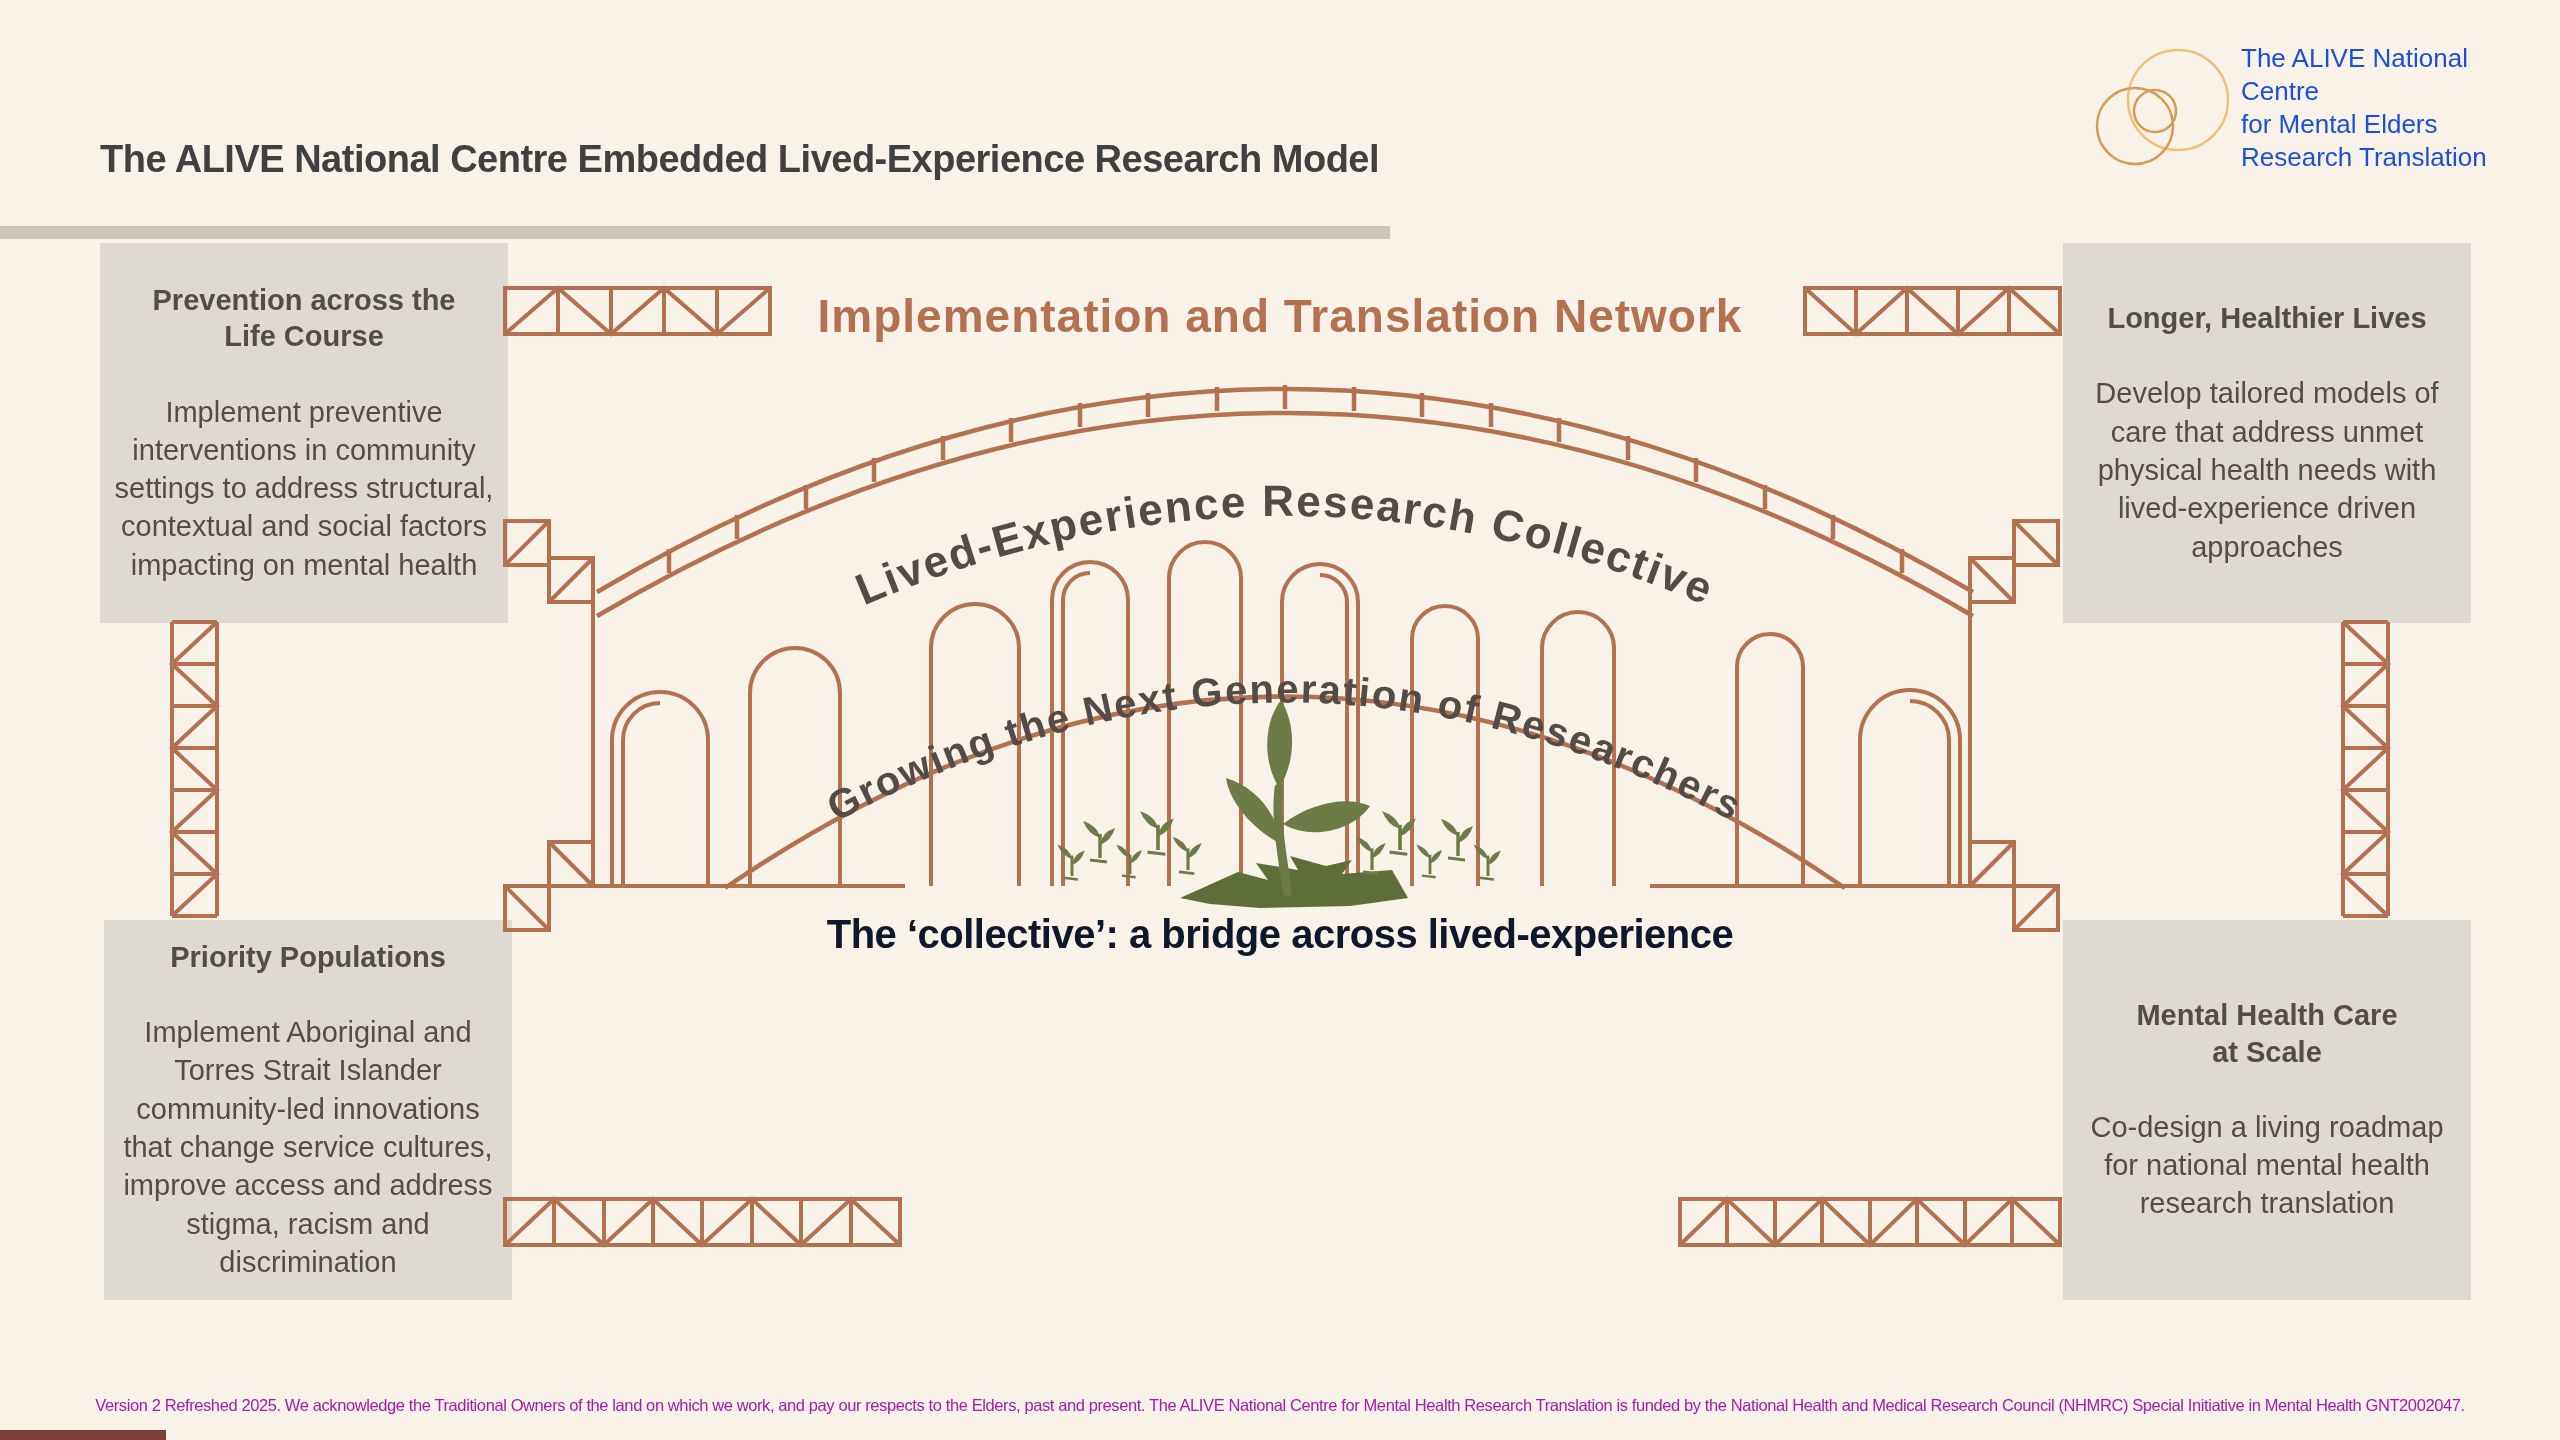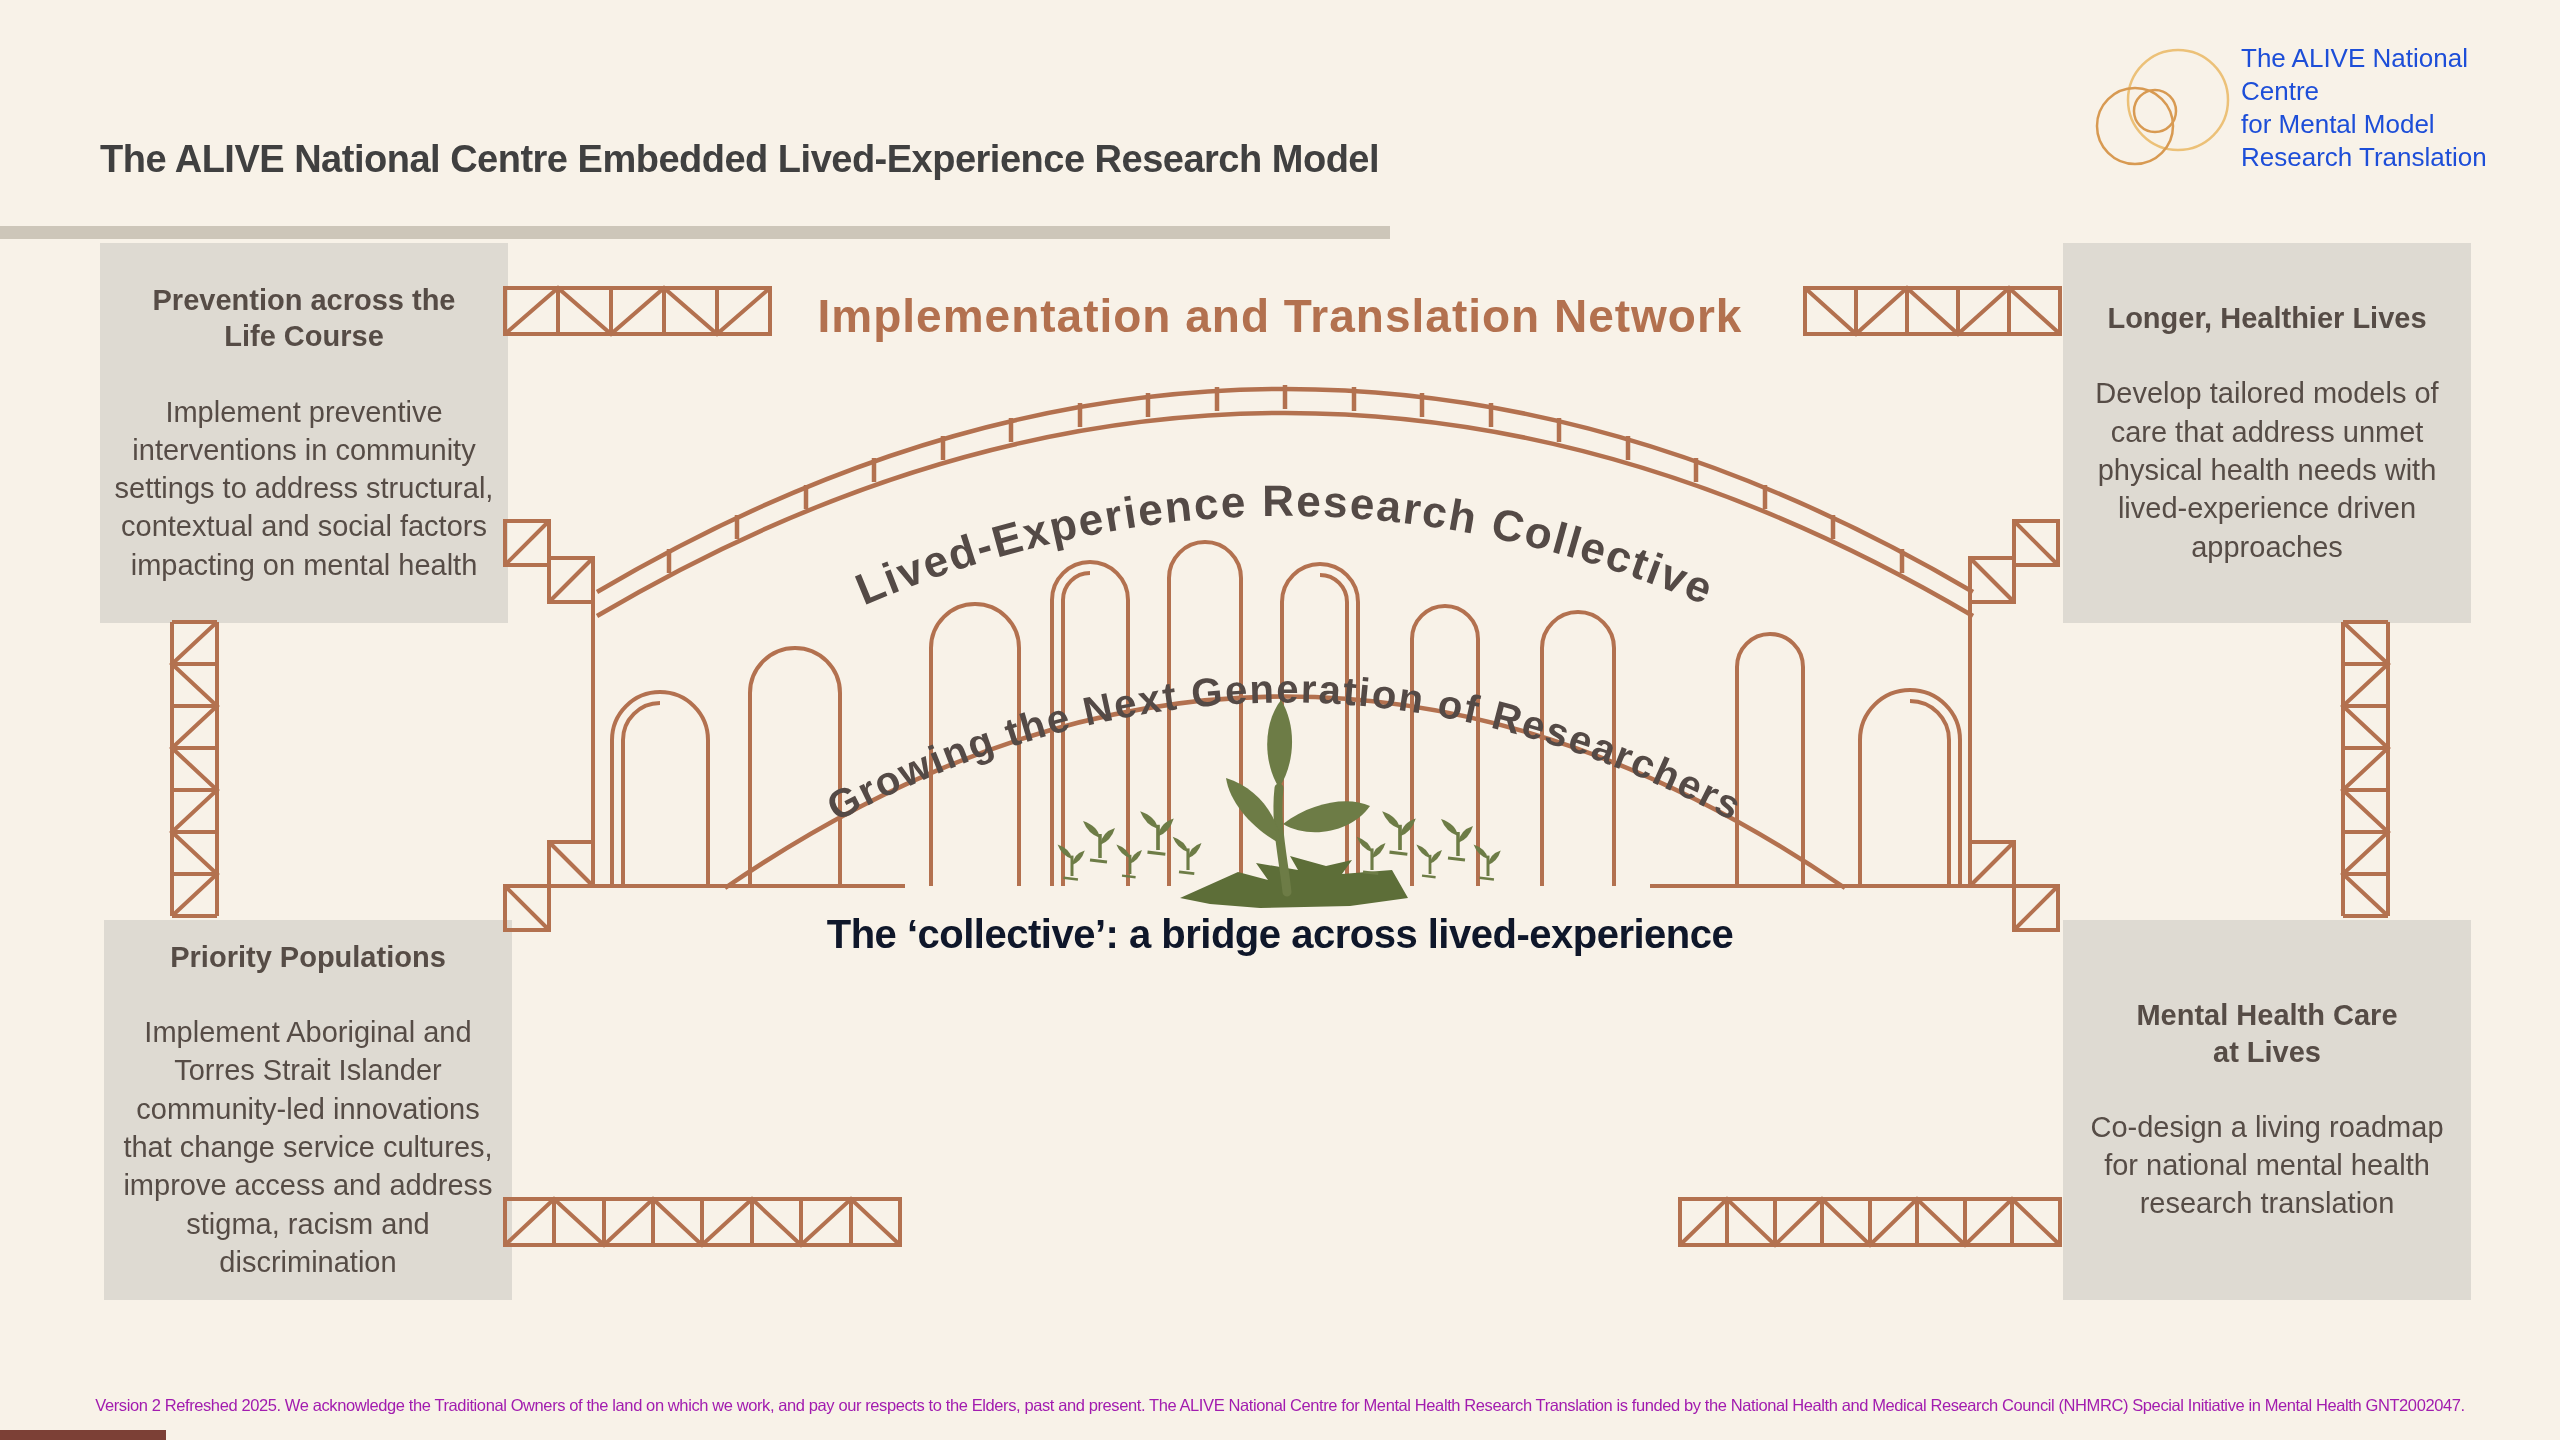--- a/index.html
+++ b/index.html
@@ -79,39 +79,39 @@
   <div class="title-underline"></div>
 
   <div class="logo">
     <svg class="logo-circles" width="150" height="140" viewBox="0 0 150 140">
       <circle cx="93" cy="62" r="50" fill="none" stroke="#ecc178" stroke-width="2.5"></circle>
       <circle cx="50" cy="88" r="38" fill="none" stroke="#d89a52" stroke-width="2.5"></circle>
       <circle cx="70" cy="73" r="21" fill="none" stroke="#d89a52" stroke-width="2.5"></circle>
     </svg>
     <div class="logo-text">
       <div>The ALIVE National Centre</div>
-      <div>for Mental Model</div>
+      <div>for Mental Elders</div>
       <div>Research Translation</div>
     </div>
   </div>
 
   <div class="corner-box box-tl">
     <div class="box-heading">Prevention across the Life Course</div>
     <div class="box-body">Implement preventive interventions in community settings to address structural, contextual and social factors impacting on mental health</div>
   </div>
   <div class="corner-box box-tr">
     <div class="box-heading">Longer, Healthier Lives</div>
     <div class="box-body">Develop tailored models of care that address unmet physical health needs with lived-experience driven approaches</div>
   </div>
   <div class="corner-box box-bl">
     <div class="box-heading">Priority Populations</div>
     <div class="box-body">Implement Aboriginal and Torres Strait Islander community-led innovations that change service cultures, improve access and address stigma, racism and discrimination</div>
   </div>
   <div class="corner-box box-br">
-    <div class="box-heading">Mental Health Care at Lives</div>
+    <div class="box-heading">Mental Health Care at Scale</div>
     <div class="box-body">Co-design a living roadmap for national mental health research translation</div>
   </div>
 
   <div class="network-label network-top">Implementation and Translation Network</div>
 
   <div class="bridge-caption">The ‘collective’: a bridge across lived-experience</div>
 
   <div class="footer-text">Version 2 Refreshed 2025. We acknowledge the Traditional Owners of the land on which we work, and pay our respects to the Elders, past and present. The ALIVE National Centre for Mental Health Research Translation is funded by the National Health and Medical Research Council (NHMRC) Special Initiative in Mental Health GNT2002047.</div>
   <div class="corner-accent"></div>
 

